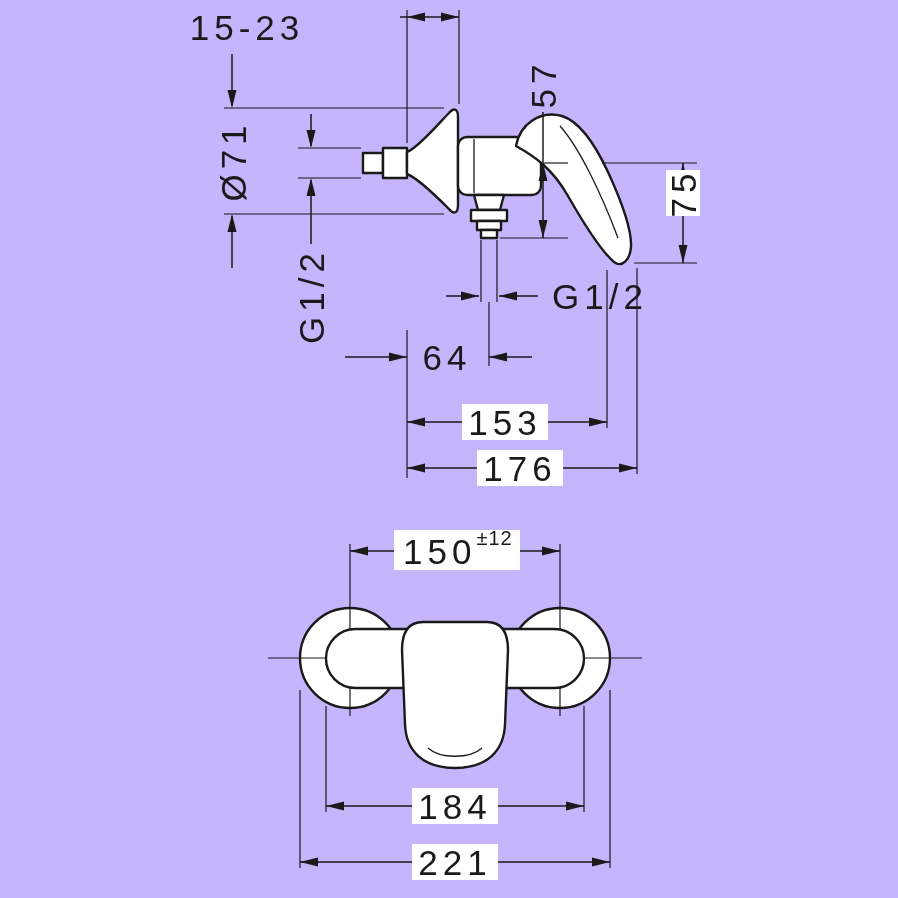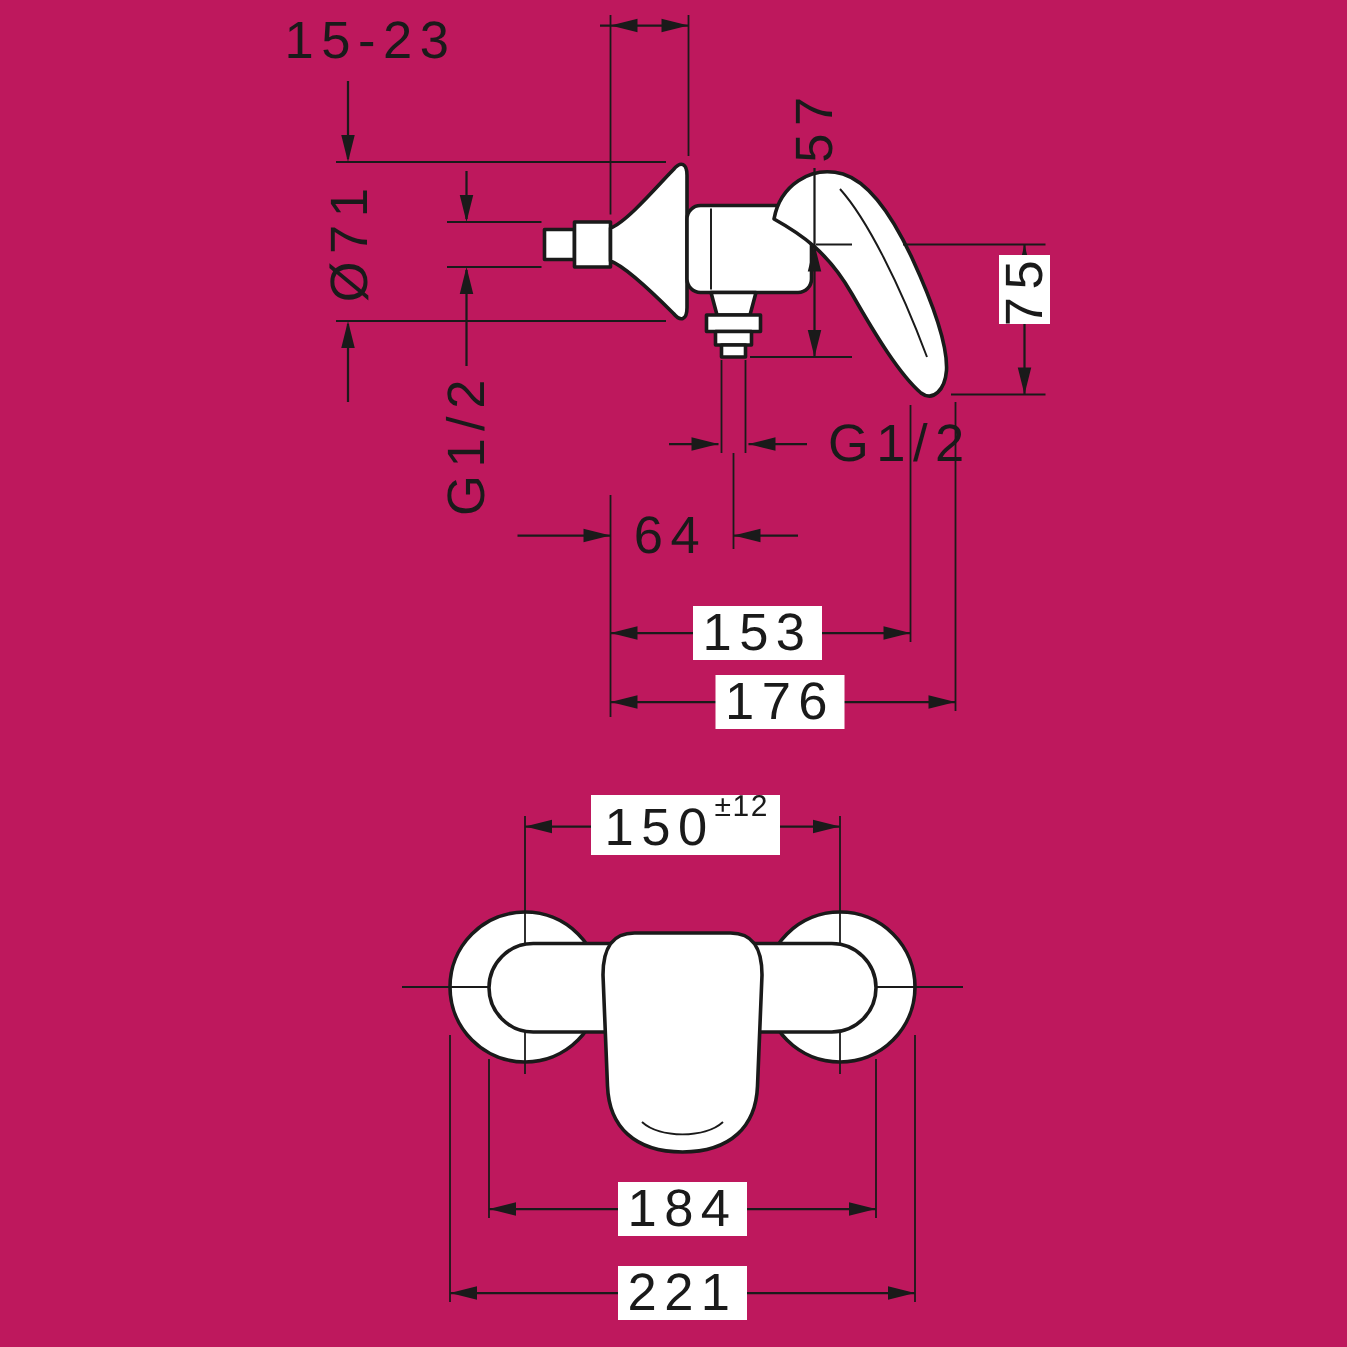--- a/index.html
+++ b/index.html
@@ -1,16 +1,16 @@
 <!DOCTYPE html>
 <html><head>
 <meta charset="utf-8">
 <style>
   html,body{margin:0;padding:0;background:#ffffff;}
-  .stage{width:898px;height:898px;background:#be185d;position:relative;overflow:hidden;}
+  .stage{width:898px;height:898px;background:#c4b5fd;position:relative;overflow:hidden;}
   svg text{font-family:"Liberation Sans", sans-serif;fill:#1a1a1a;}
   .dimtxt{font-size:35px;letter-spacing:5px;}
   .dimtxt-sup{font-size:20px;letter-spacing:1px;}
   .outline{fill:#ffffff;stroke:#1a1a1a;stroke-width:2.4;stroke-linejoin:round;}
   .detail{fill:none;stroke:#1a1a1a;stroke-width:1.3;}
   .dim{fill:none;stroke:#1a1a1a;stroke-width:1.5;}
   .ext{fill:none;stroke:#1a1a1a;stroke-width:1.2;}
   .arr{fill:#1a1a1a;stroke:none;}
   .mask{fill:#ffffff;stroke:none;}
 </style>

